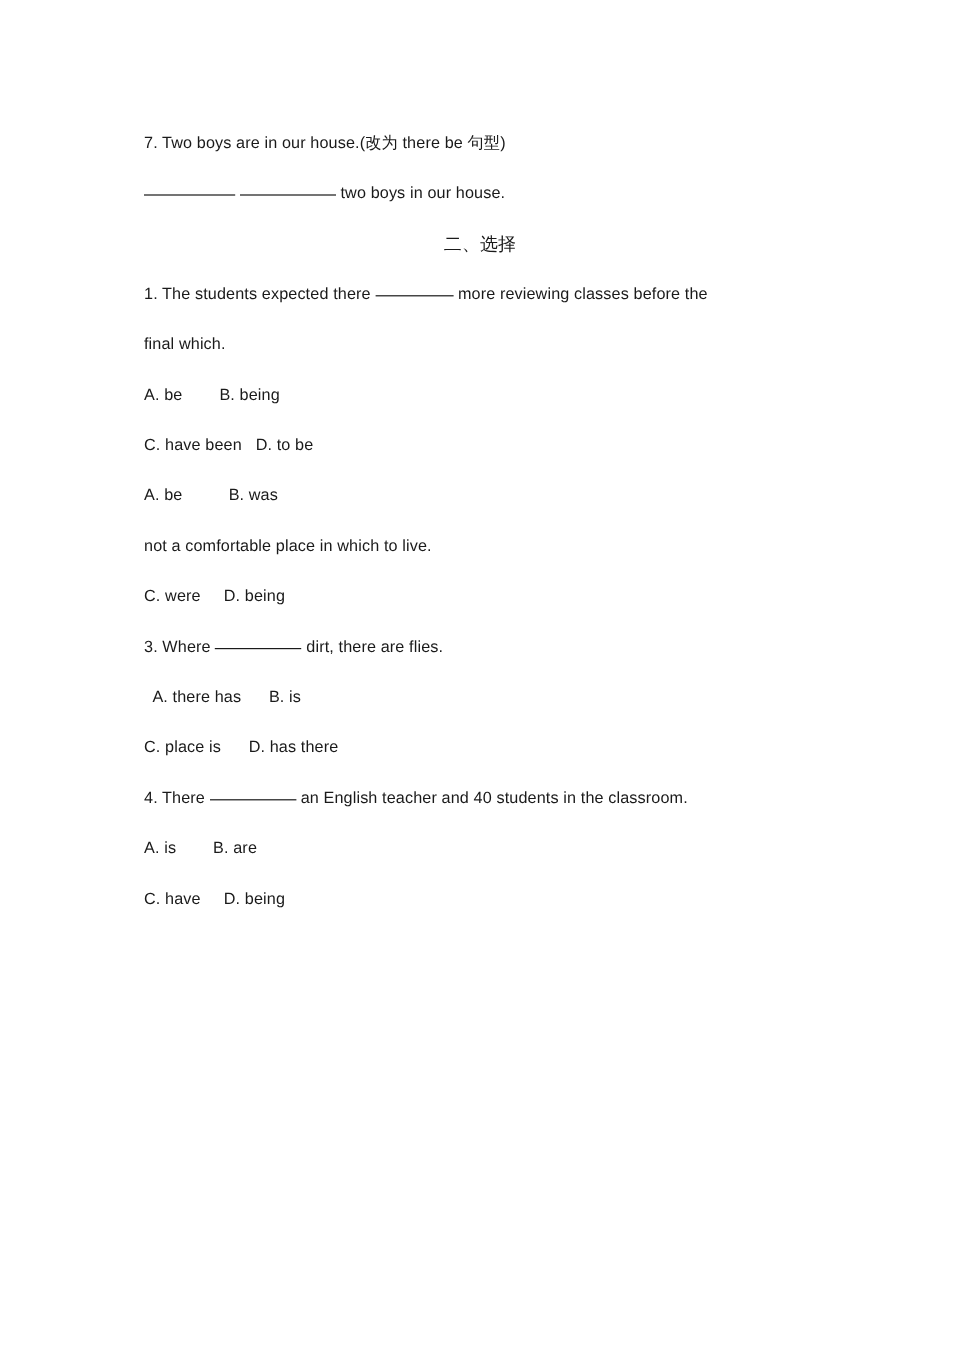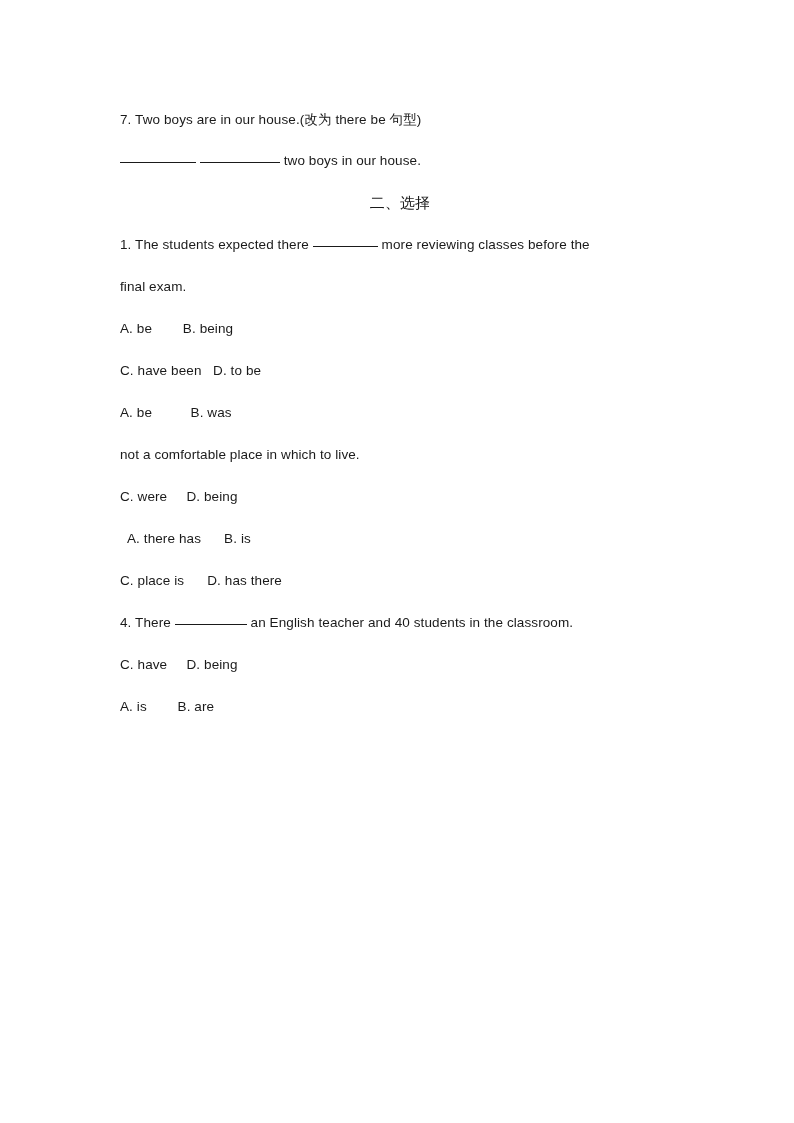--- a/index.html
+++ b/index.html
@@ -66,38 +66,39 @@
   <div class="content">
 
     <div class="line"><span>7. Two boys are in our house.(</span><span class="cnseg">改为</span><span> there be </span><span class="cnseg">句型</span><span>)</span></div>
 
     <div class="line"><span class="blank b-76"></span> <span class="blank b-80"></span><span> two boys in our house.</span></div>
 
     <div class="line cn">二、选择</div>
 
     <div class="line"><span>1. The students expected there </span><span class="blank b-65"></span><span> more reviewing classes before the</span></div>
 
-    <div class="line">final exam.</div>
+    <div class="line">final which.</div>
 
     <div class="line">A. be        B. being</div>
 
     <div class="line">C. have been   D. to be</div>
 
 
     <div class="line">A. be          B. was</div>
 
     <div class="line">not a comfortable place in which to live.</div>
 
     <div class="line">C. were     D. being</div>
 
+    <div class="line"><span>3. Where </span><span class="blank b-72"></span><span> dirt, there are flies.</span></div>
 
     <div class="line indent">A. there has      B. is</div>
 
     <div class="line">C. place is      D. has there</div>
 
     <div class="line"><span>4. There </span><span class="blank b-72"></span><span> an English teacher and 40 students in the classroom.</span></div>
 
+    <div class="line">A. is        B. are</div>
+
     <div class="line">C. have     D. being</div>
-
-    <div class="line">A. is        B. are</div>
 
   </div>
 </div>
 
 </body></html>

